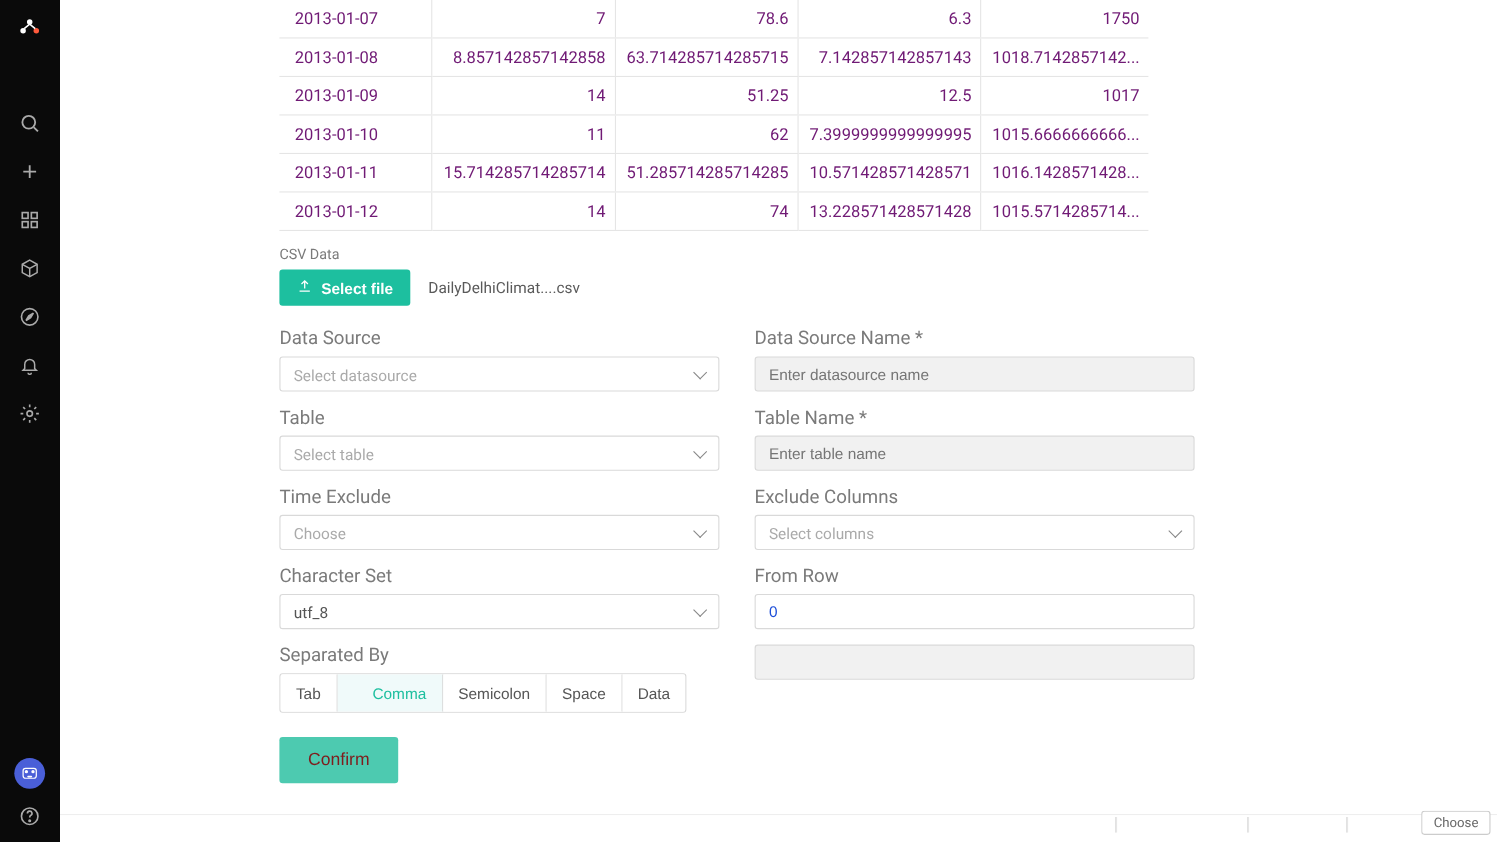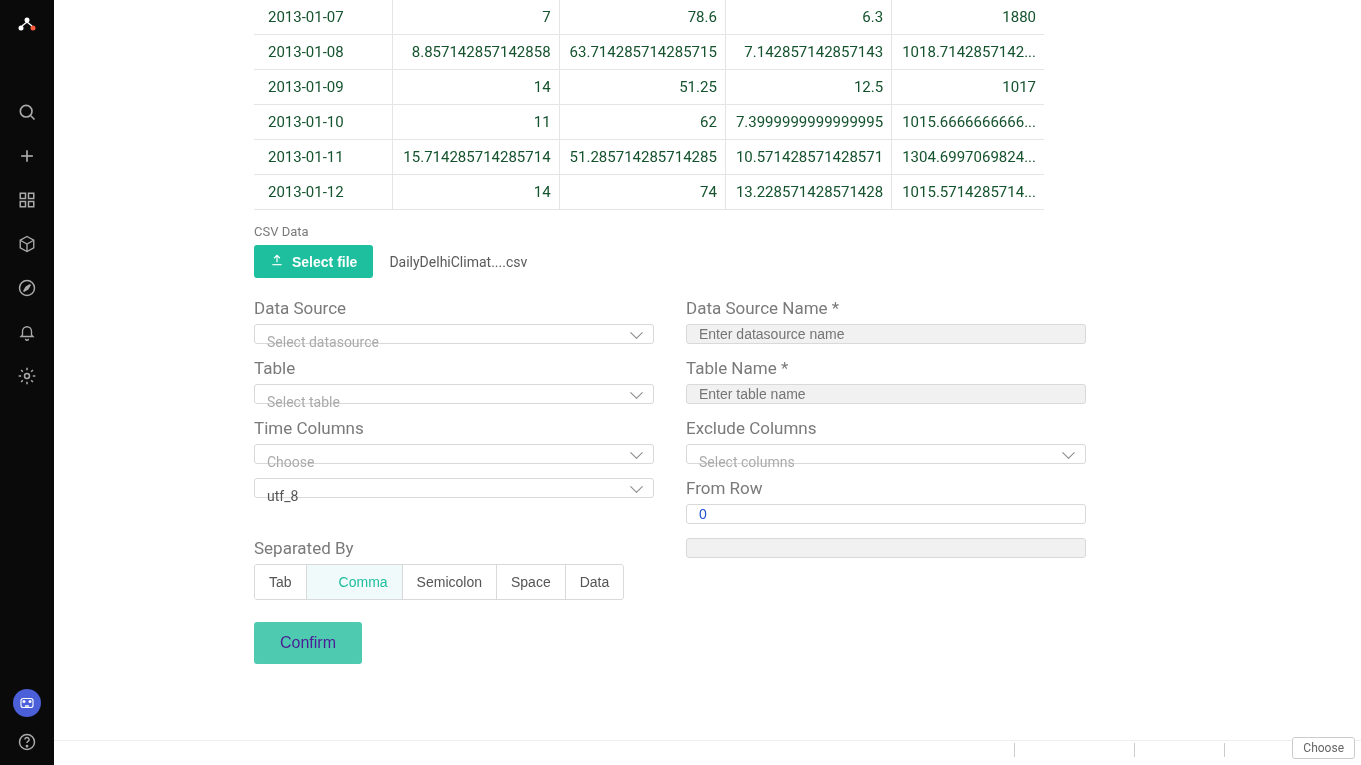--- a/index.html
+++ b/index.html
@@ -57,21 +57,21 @@
   margin-left: 54px;
   padding: 0 200px 40px 200px;
   height: 765px;
   overflow: hidden;
 }
 
 .data-table {
   width: 790px;
   border-collapse: collapse;
   font-size: 15px;
-  color: #14532d;
+  color: #701a75;
 }
 .data-table td {
   border: 1px solid #e5e5e5;
   padding: 8px 10px;
   white-space: nowrap;
   overflow: hidden;
   text-overflow: ellipsis;
 }
 .data-table td:first-child { text-align: left; padding-left: 14px; width: 160px; border-left: none; }
 .data-table td:not(:first-child) { text-align: right; padding-right: 8px; }
@@ -114,21 +114,21 @@
   display: grid;
   grid-template-columns: 400px 400px;
   column-gap: 32px;
   row-gap: 14px;
   margin-top: 20px;
   width: 832px;
 }
 .form-item { display: flex; flex-direction: column; gap: 6px; }
 .form-label { font-size: 17px; color: #7a7a7a; }
 .form-control {
-  height: 20px;
+  height: 32px;
   border: 1px solid #d9d9d9;
   border-radius: 3px;
   padding: 0 12px;
   font-size: 14px;
   color: #555;
   background: #fff;
   position: relative;
 }
 .form-control.select::after {
   content: "";
@@ -165,21 +165,21 @@
   cursor: pointer;
   color: #555;
   padding: 0 14px;
 }
 .sep-btn:last-child { border-right: none; }
 .sep-btn.active { background: #f0fafa; color: #1dbf9f; padding-left: 32px; }
 
 .confirm-btn {
   margin-top: 22px;
   background: #4dcab0;
-  color: #4c1d95;
+  color: #7f1d1d;
   border: none;
   padding: 12px 26px;
   font-size: 16px;
   border-radius: 3px;
   cursor: pointer;
 }
 
 .record-pill {
   position: fixed;
   right: 6px; bottom: 6px;
@@ -282,21 +282,21 @@
 
 <div class="main">
 
   <table class="data-table">
     <tbody id="trows">
         <tr>
           <td>2013-01-07</td>
           <td>7</td>
           <td>78.6</td>
           <td>6.3</td>
-          <td>1880</td>
+          <td>1750</td>
         </tr>
         <tr>
           <td>2013-01-08</td>
           <td>8.857142857142858</td>
           <td>63.714285714285715</td>
           <td>7.142857142857143</td>
           <td>1018.7142857142...</td>
         </tr>
         <tr>
           <td>2013-01-09</td>
@@ -310,21 +310,21 @@
           <td>11</td>
           <td>62</td>
           <td>7.3999999999999995</td>
           <td>1015.6666666666...</td>
         </tr>
         <tr>
           <td>2013-01-11</td>
           <td>15.714285714285714</td>
           <td>51.285714285714285</td>
           <td>10.571428571428571</td>
-          <td>1304.6997069824...</td>
+          <td>1016.1428571428...</td>
         </tr>
         <tr>
           <td>2013-01-12</td>
           <td>14</td>
           <td>74</td>
           <td>13.228571428571428</td>
           <td>1015.5714285714...</td>
         </tr>
       </tbody>
   </table>
@@ -365,33 +365,34 @@
       </div>
     </div>
     <div class="form-item">
       <div class="form-label">Table Name *</div>
       <div class="form-control disabled">
         <input disabled="" placeholder="Enter table name" style="">
       </div>
     </div>
 
     <div class="form-item">
-      <div class="form-label">Time Columns</div>
+      <div class="form-label">Time Exclude</div>
       <div class="form-control select">
         <span class="form-placeholder">Choose</span>
       </div>
     </div>
     <div class="form-item">
       <div class="form-label">Exclude Columns</div>
       <div class="form-control select">
         <span class="form-placeholder">Select columns</span>
       </div>
     </div>
 
     <div class="form-item">
+      <div class="form-label">Character Set</div>
       <div class="form-control select">
         <span class="form-value">utf_8</span>
       </div>
     </div>
     <div class="form-item">
       <div class="form-label">From Row</div>
       <div class="form-control">
         <input value="0" style="">
       </div>
     </div>

